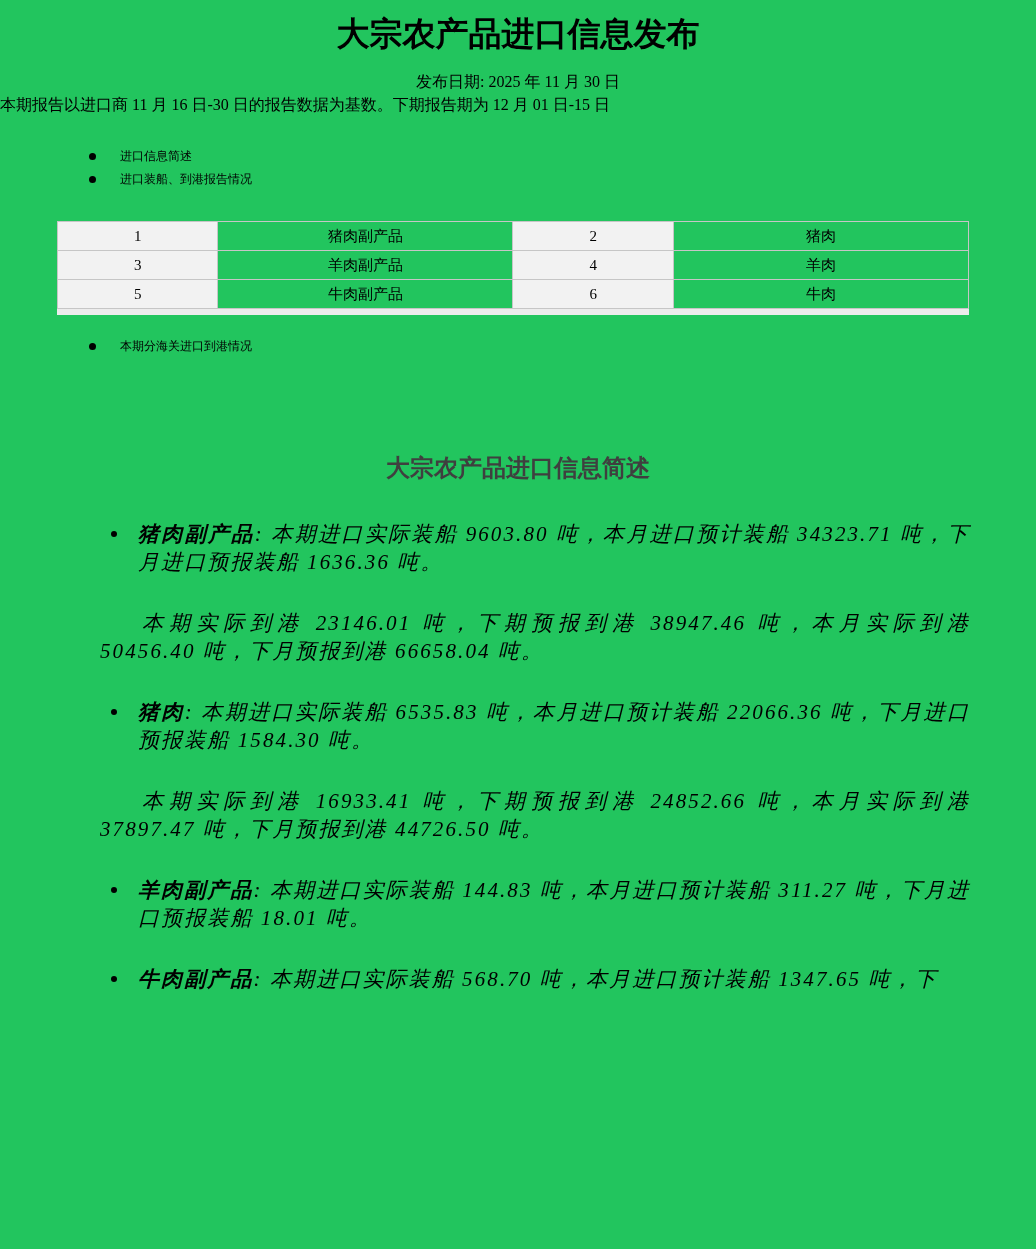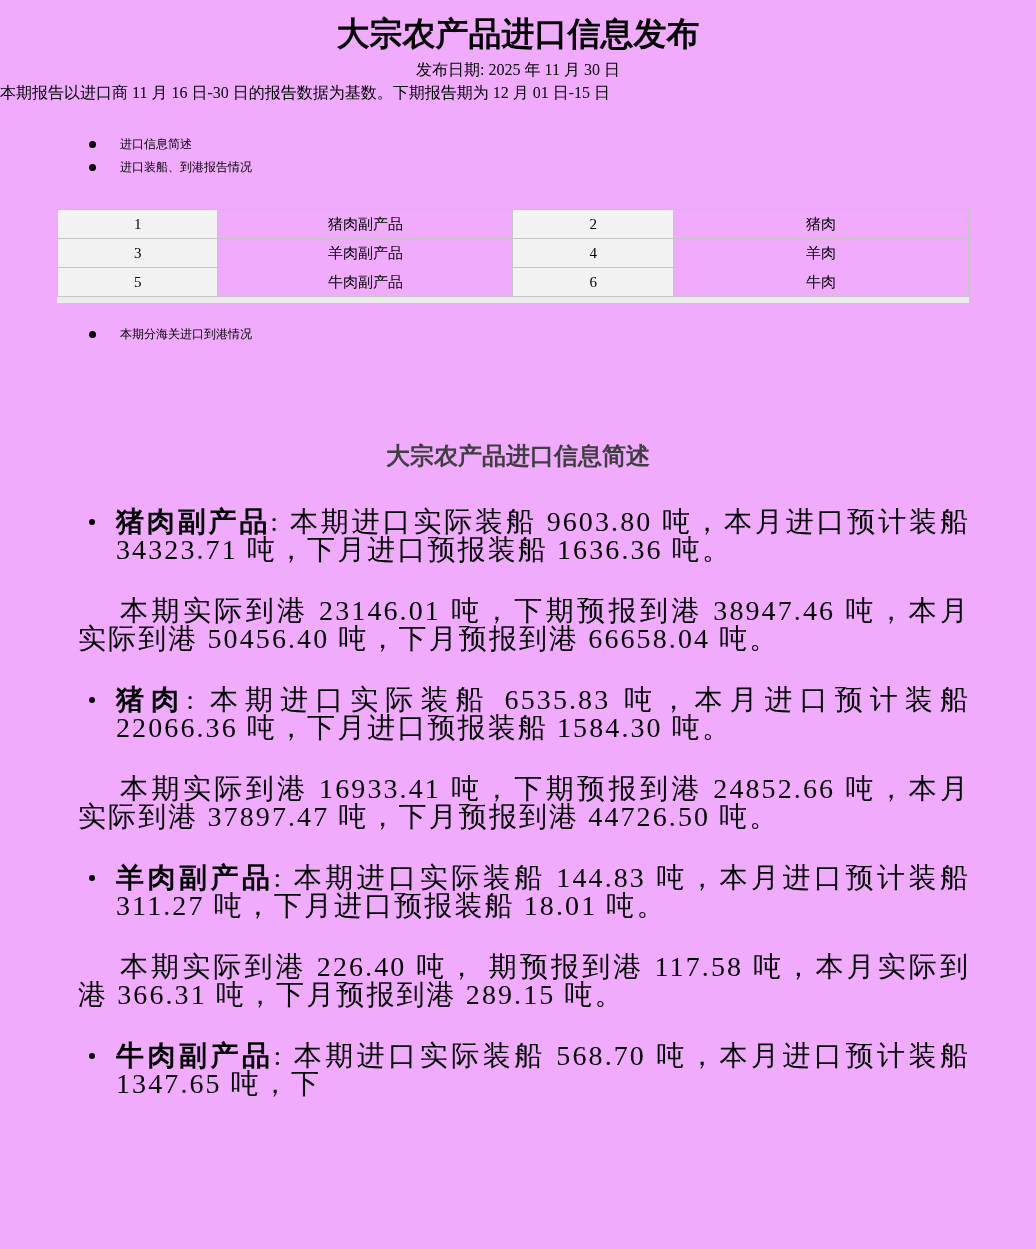--- a/index.html
+++ b/index.html
@@ -1,43 +1,43 @@
 <!DOCTYPE html>
 <html><head>
 <meta charset="utf-8">
 <style>
   html,body{margin:0;padding:0;background:#fff;}
   .page{
-    width:1036px;height:1249px;overflow:hidden;background:#f0abfc;
+    width:1036px;height:1249px;overflow:hidden;background:#22c55e;
     font-family:"Liberation Serif","DejaVu Serif",serif;color:#000;
     position:relative;
   }
   .doc-title{
     margin:0;padding-top:14px;text-align:center;
     font-size:33px;font-weight:bold;line-height:40px;color:#000;
   }
-  .date-line{text-align:center;font-size:16px;line-height:20px;margin-top:6px;}
+  .date-line{text-align:center;font-size:16px;line-height:20px;margin-top:18px;}
   .notice-line{text-align:left;font-size:16px;line-height:20px;margin-top:3px;font-weight:normal;}
   .toc{list-style:none;margin:30px 8px 0 88px;padding:0;font-size:12px;}
   .toc li{position:relative;padding-left:32px;line-height:23px;}
   .toc .dot{position:absolute;left:1px;top:8px;width:7px;height:7px;background:#000;border-radius:50%;}
   .toc.toc-single{margin-top:20px;}
   .table-wrap{margin:30px 0 0 57px;width:912px;border-bottom:6px solid #ececec;}
   .idx-table{border-collapse:collapse;width:100%;font-size:15px;table-layout:fixed;}
   .idx-table td{border:1px solid #c6c6c6;text-align:center;height:28px;padding:0;}
   .idx-table td.num{background:#f2f2f2;}
   .idx-table col.c-num{width:17.6%;}
   .idx-table col.c-prod{width:32.4%;}
   .sec-title{
     margin:90px 0 0;text-align:center;font-size:24px;font-weight:bold;
     line-height:40px;color:#3f3f3f;
   }
   .body-sec{
-    margin:32px 66px 0 78px;font-size:28px;line-height:28px;
-    letter-spacing:2.1px;text-align:justify;
+    margin:32px 66px 0 100px;font-size:21px;line-height:28px;
+    letter-spacing:2.1px;text-align:justify;font-style:italic;
   }
   .prod-item{position:relative;padding-left:38px;margin:0 0 33px 0;}
   .prod-item .dot{position:absolute;left:11px;top:11px;width:6px;height:6px;background:#000;border-radius:50%;}
   .pname{font-weight:bold;}
   .arrival{margin:0 0 33px 0;text-indent:42px;}
 </style>
 </head>
 <body>
 
 <div class="page">
@@ -108,21 +108,20 @@
     <div class="prod-item">
       <span class="dot"></span>
       <span class="pname">猪肉</span><span class="ship-text">: 本期进口实际装船 6535.83 吨，本月进口预计装船 22066.36 吨，下月进口预报装船 1584.30 吨。</span>
     </div>
     <p class="arrival">本期实际到港 16933.41 吨，下期预报到港 24852.66 吨，本月实际到港 37897.47 吨，下月预报到港 44726.50 吨。</p>
 
     <div class="prod-item">
       <span class="dot"></span>
       <span class="pname">羊肉副产品</span><span class="ship-text">: 本期进口实际装船 144.83 吨，本月进口预计装船 311.27 吨，下月进口预报装船 18.01 吨。</span>
     </div>
-    <p class="arrival">本期实际到港 226.40 吨， 期预报到港 117.58 吨，本月实际到港 366.31 吨，下月预报到港 289.15 吨。</p>
 
 
     <div class="prod-item">
       <span class="dot"></span>
       <span class="pname">牛肉副产品</span><span class="ship-text">: 本期进口实际装船 568.70 吨，本月进口预计装船 1347.65 吨，下</span>
     </div>
 
   </div>
 </div>
 

